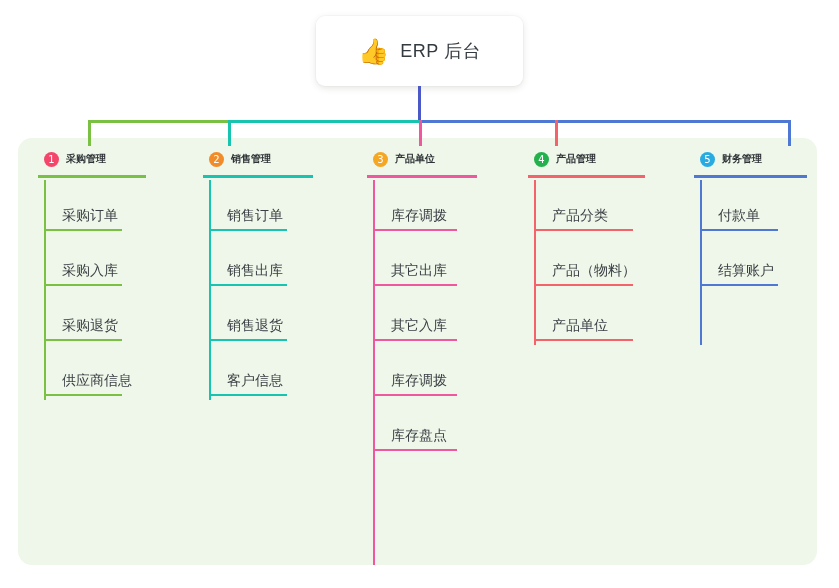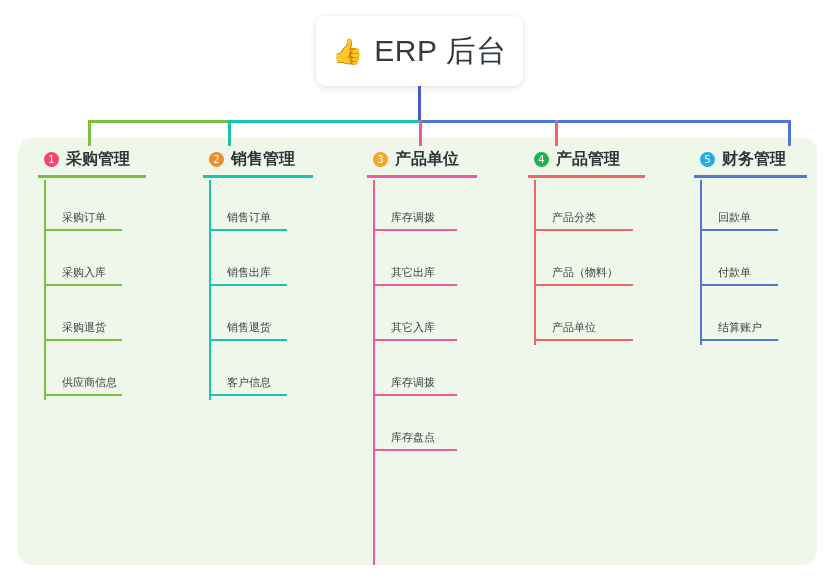--- a/index.html
+++ b/index.html
@@ -27,21 +27,21 @@
     left:316px;top:16px;
     width:207px;height:70px;
     background:#ffffff;
     border-radius:9px;
     box-shadow:0 2px 7px rgba(40,60,30,.13), 0 0 0 1px rgba(0,0,0,.02);
     display:flex;align-items:center;justify-content:center;
     gap:11px;
   }
   .root-emoji{font-size:25px;line-height:1;}
   .root-title{
-    font-size:30px;color:#333a40;letter-spacing:.5px;white-space:nowrap;
+    font-size:18px;color:#333a40;letter-spacing:.5px;white-space:nowrap;
   }
 
   
   .conn{position:absolute;}
   .vline{width:3px;}
   .hline{height:3px;}
 
   
   .branch{position:absolute;top:146px;}
   .branch-head{
@@ -50,36 +50,36 @@
     padding-left:6px;
     white-space:nowrap;
   }
   .badge{
     width:15px;height:15px;border-radius:50%;
     color:#fff;font-size:10px;line-height:15px;
     text-align:center;flex:none;
     font-family:"DejaVu Sans",sans-serif;
   }
   .branch-title{
-    font-size:16px;color:#2f3337;font-weight:bold;
+    font-size:10px;color:#2f3337;font-weight:bold;
   }
   .head-rule{
     position:absolute;left:0;top:29px;height:3px;
   }
 
   
   .leaves{position:relative;margin-top:8px;padding-left:0;}
   .spine{position:absolute;left:6px;top:0;width:2px;}
   .leaf{
     position:relative;
     height:55px;
   }
   .leaf-text{
     position:absolute;left:24px;bottom:10px;
-    font-size:11px;color:#3a3f44;white-space:nowrap;
+    font-size:14px;color:#3a3f44;white-space:nowrap;
   }
   .leaf-rule{
     position:absolute;left:6px;bottom:4px;height:2px;
   }
 </style>
 </head>
 <body>
 
 <div id="canvas">
 
@@ -209,24 +209,20 @@
       </div>
       <div class="branch" style="left: 694px;">
         <div class="branch-head">
           <span class="badge" style="background: rgb(41, 171, 226);">5</span>
           <span class="branch-title">财务管理</span>
           <div class="head-rule" style="width: 113px; background: rgb(79, 119, 212);"></div>
         </div>
         <div class="leaves">
           <div class="spine" style="background: rgb(79, 119, 212); height: 165px;"></div>
           <div class="leaf">
-            <span class="leaf-text">回款单</span>
-            <div class="leaf-rule" style="width: 78px; background: rgb(79, 119, 212);"></div>
-          </div>
-          <div class="leaf">
             <span class="leaf-text">付款单</span>
             <div class="leaf-rule" style="width: 78px; background: rgb(79, 119, 212);"></div>
           </div>
           <div class="leaf">
             <span class="leaf-text">结算账户</span>
             <div class="leaf-rule" style="width: 78px; background: rgb(79, 119, 212);"></div>
           </div>
         </div>
       </div>
     </div>

